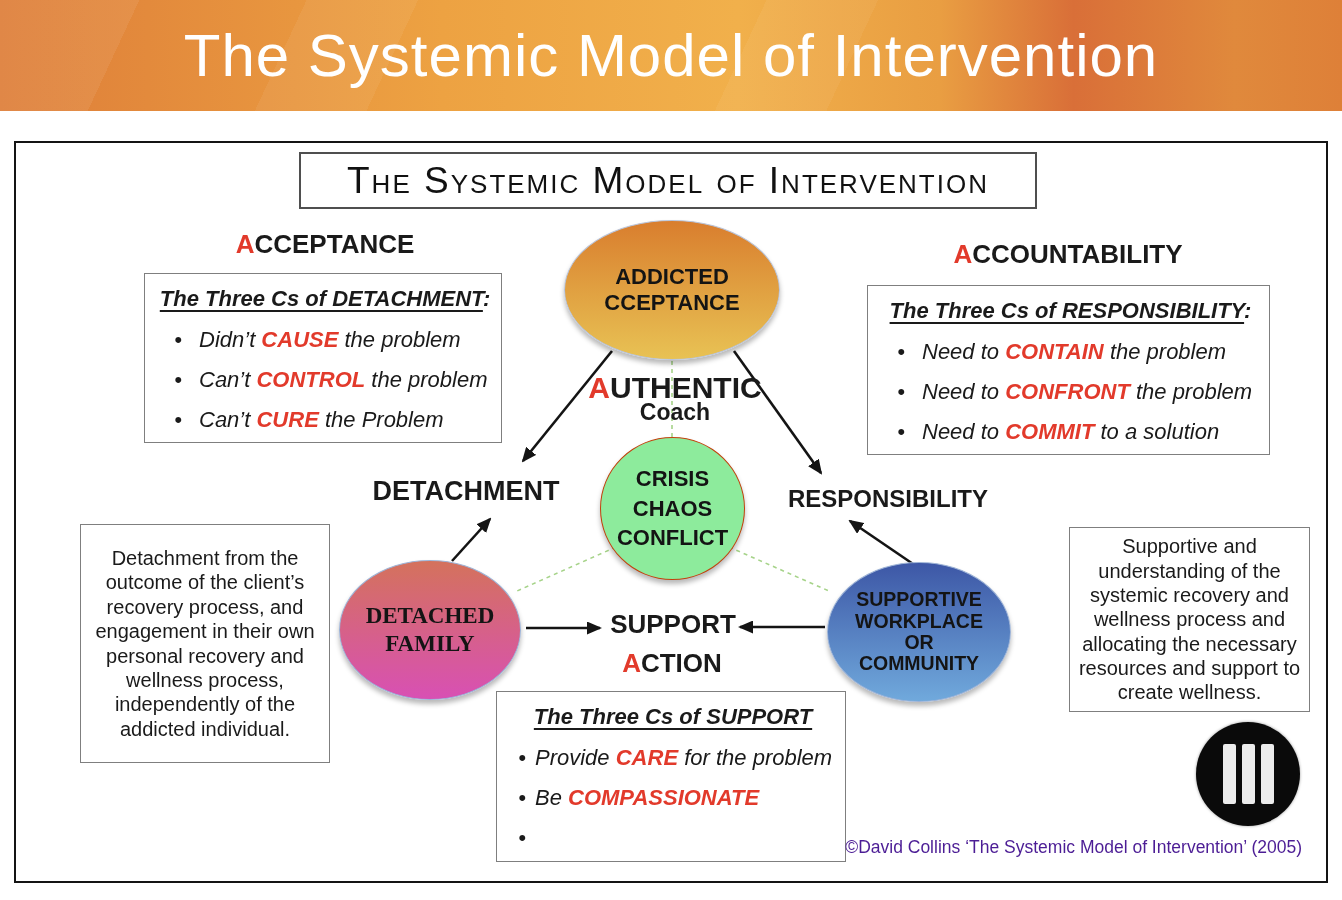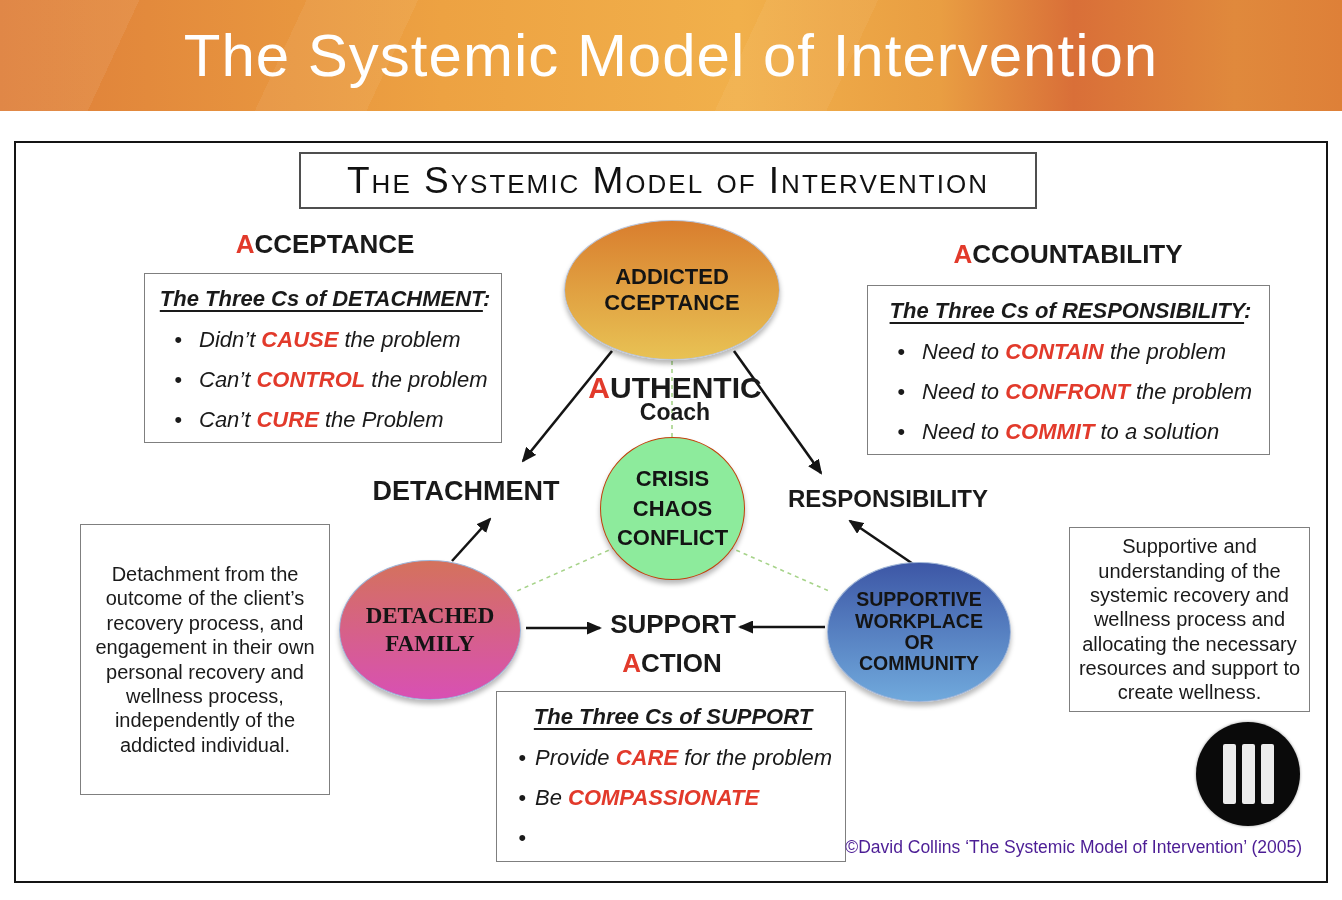--- a/index.html
+++ b/index.html
@@ -185,21 +185,21 @@
   </div>
   <div class="cs-row">
     <span class="mark">•</span>
     <span><span>Be </span><span class="em">COMPASSIONATE</span><span></span></span>
   </div>
   <div class="cs-row">
     <span class="mark">•</span>
   </div>
 </div>
 
-<div class="desc-box" style="left:80px; top:524px; width:250px; height:271px; padding:6px 10px;">
+<div class="desc-box" style="left:80px; top:524px; width:250px; height:239px; padding:6px 10px;">
   <span>Detachment from the outcome of the client’s recovery process, and engagement in their own personal recovery and wellness process, independently of the addicted individual.</span>
 </div>
 <div class="desc-box" style="left:1069px; top:527px; width:241px; height:185px; padding:6px 6px;">
   <span>Supportive and understanding of the systemic recovery and wellness process and allocating the necessary resources and support to create wellness.</span>
 </div>
 
 <div class="node node-addicted">
   <div>ADDICTED</div>
   <div>CCEPTANCE</div>
 </div>

